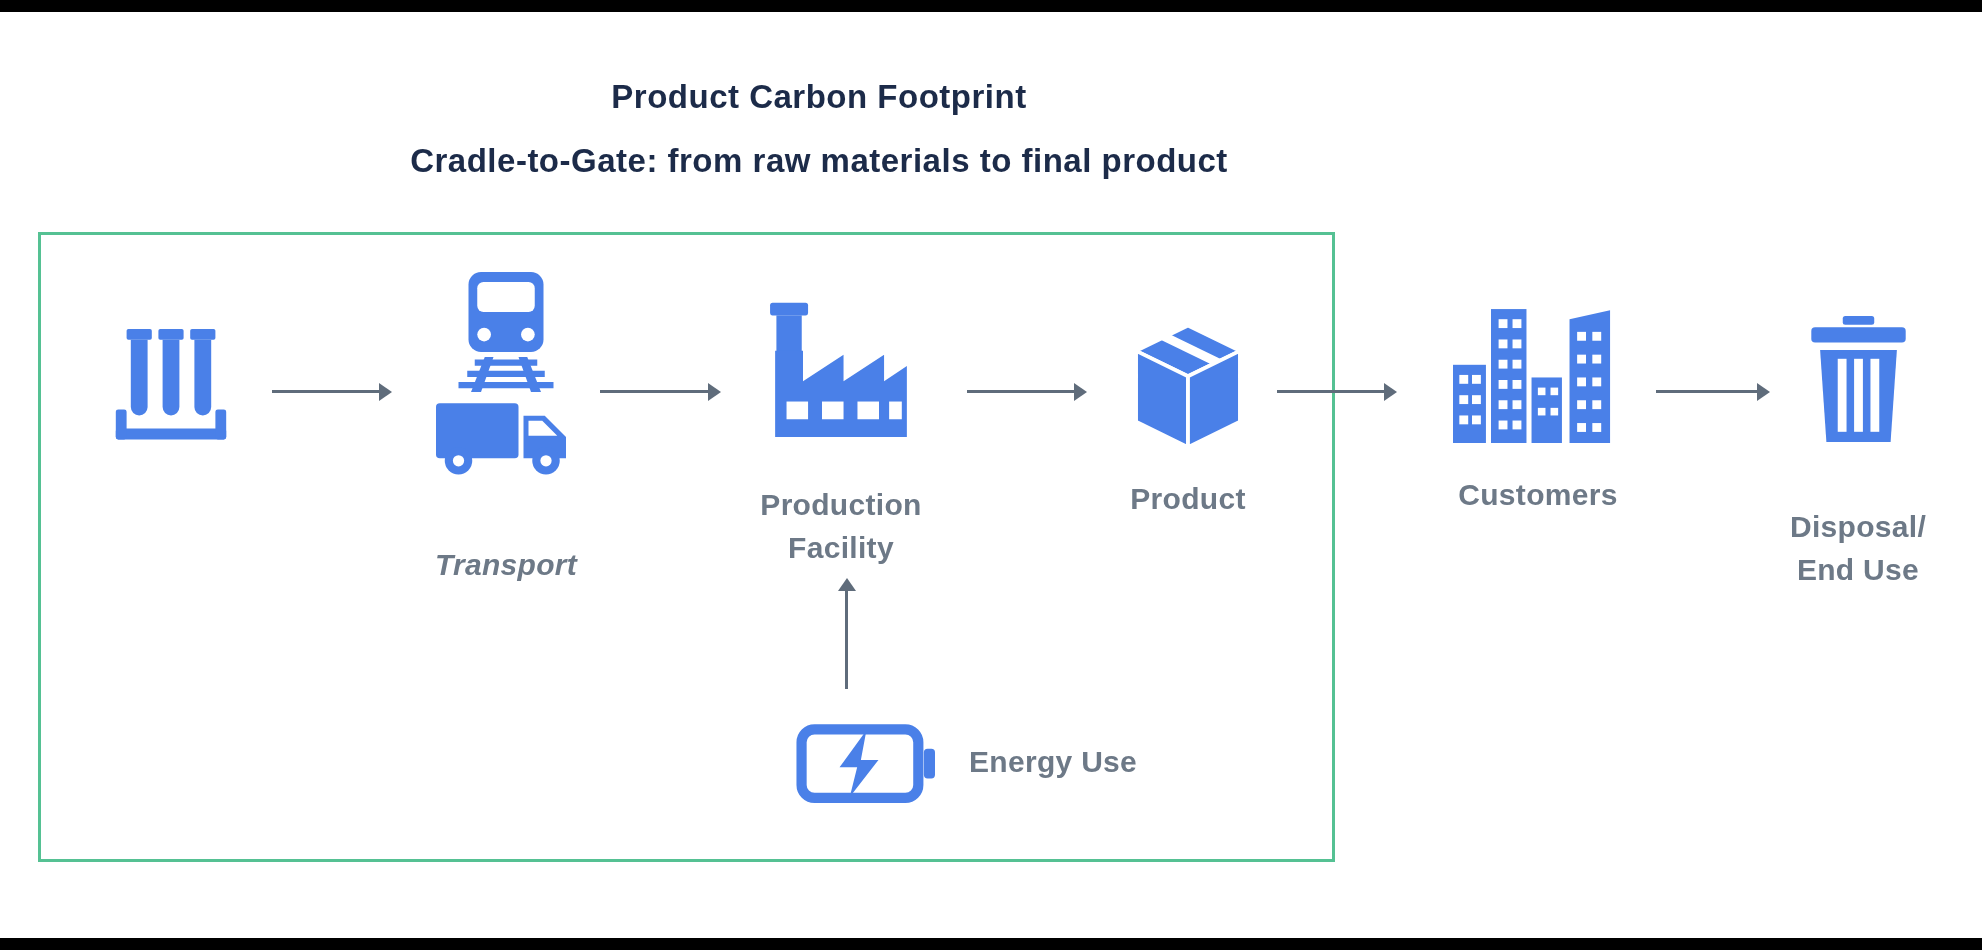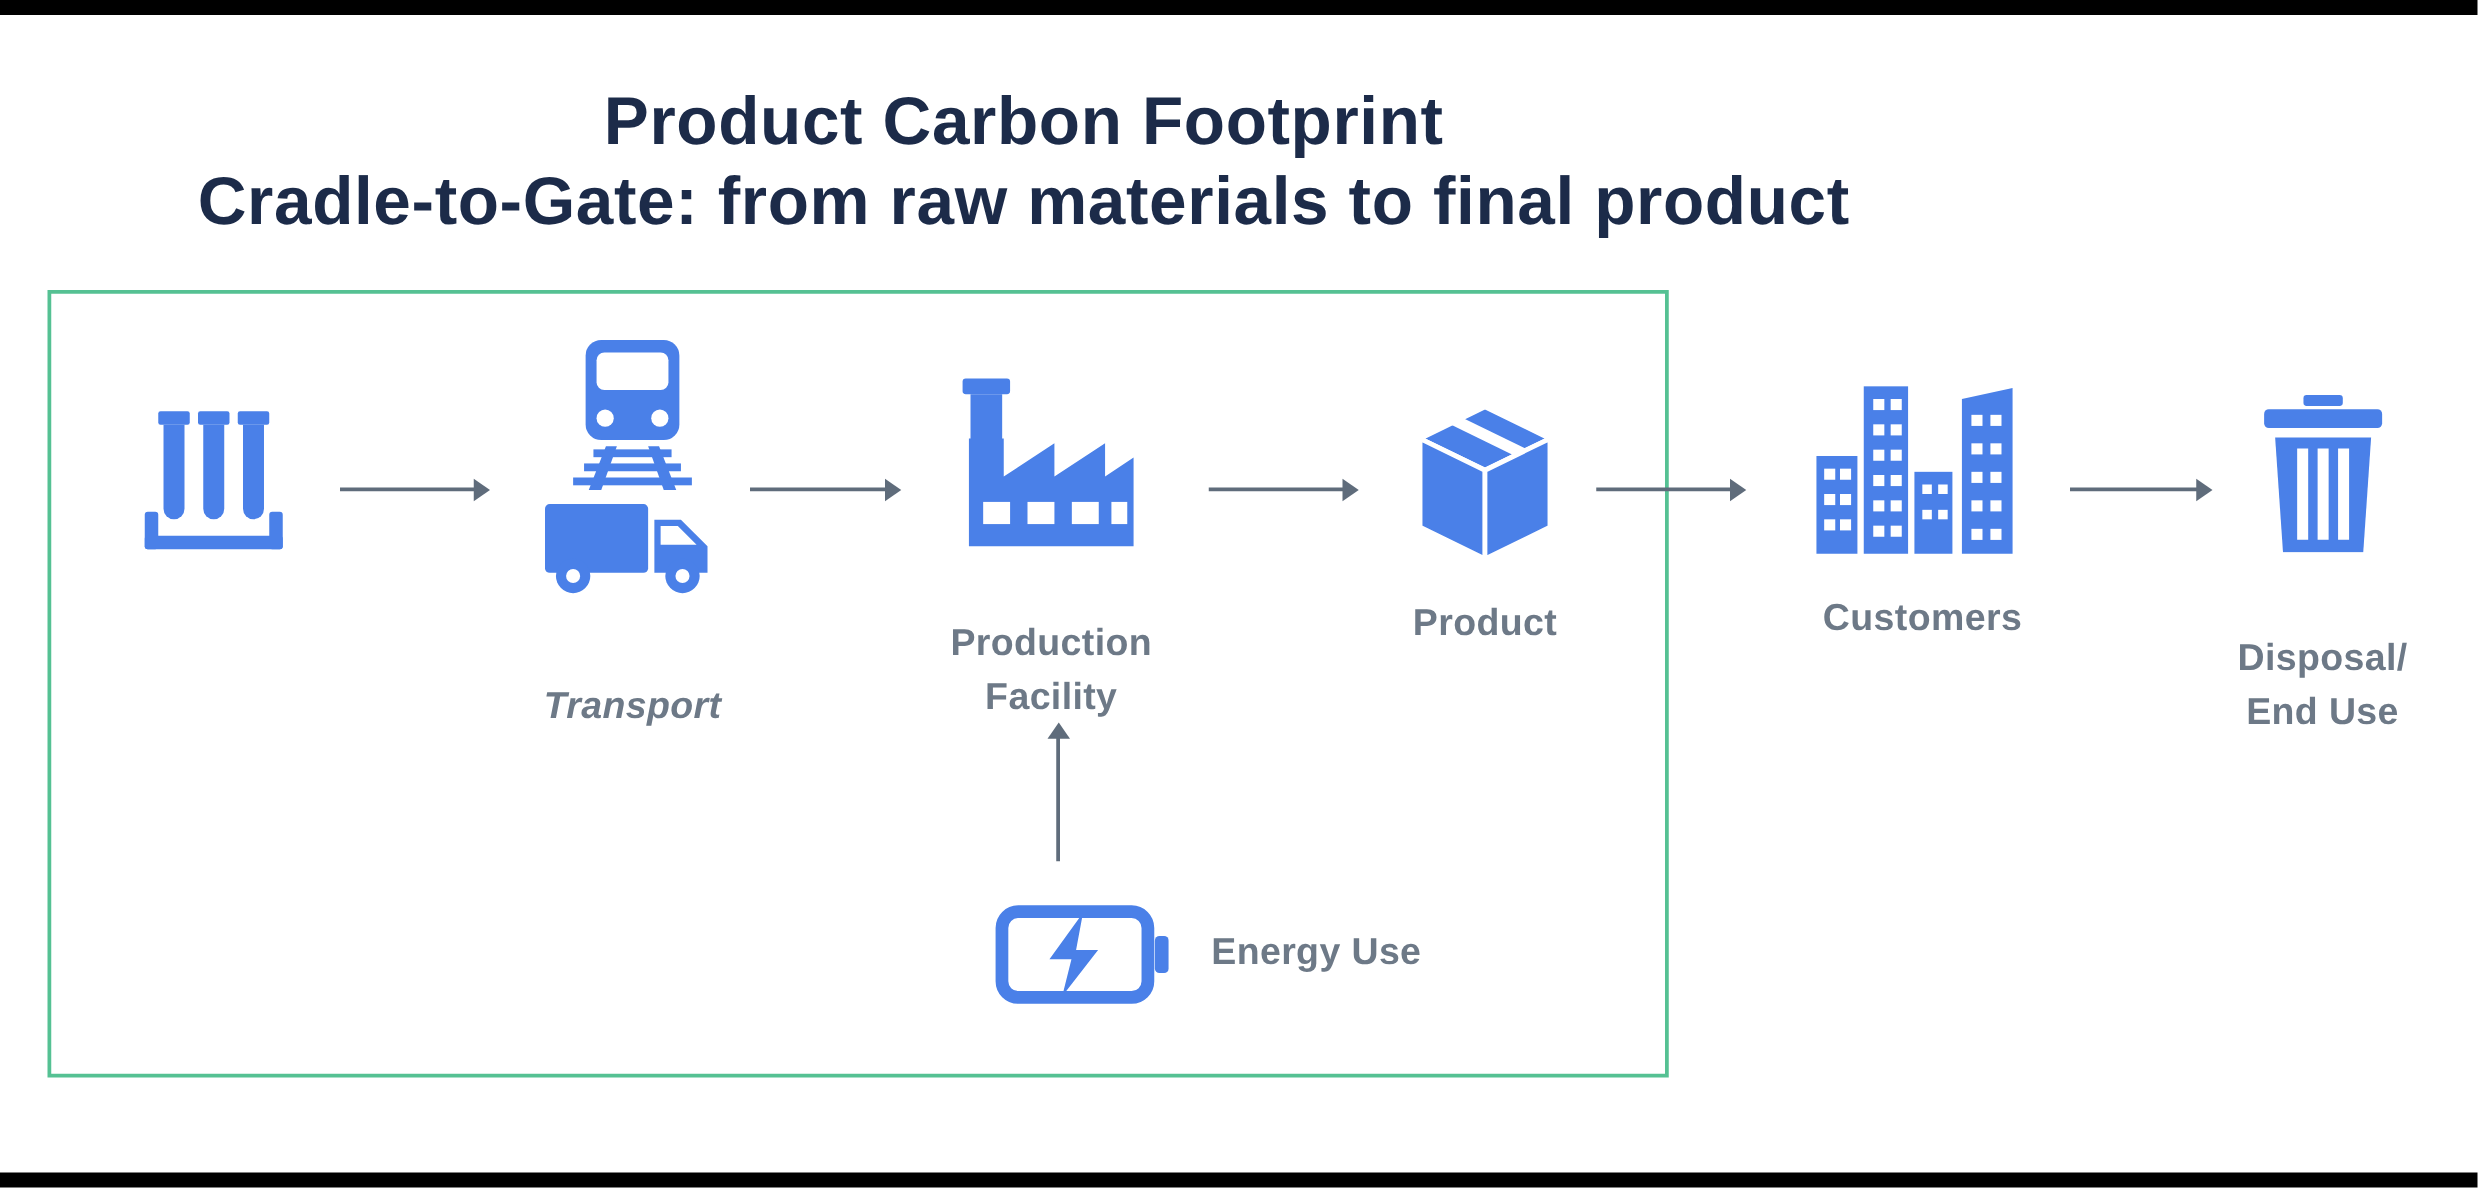--- a/index.html
+++ b/index.html
@@ -6,39 +6,39 @@
   body{
     width:1982px;height:950px;position:relative;background:#ffffff;
     font-family:"Liberation Sans", sans-serif;overflow:hidden;
   }
   .edge-bar{position:absolute;left:0;width:1982px;height:12px;background:#000;}
   .edge-bar.top{top:0;}
   .edge-bar.bottom{top:938px;}
 
   .title-line{
     position:absolute;left:0;width:1638px;text-align:center;
-    font-size:54px;line-height:50px;font-weight:700;color:#1c2b49;letter-spacing:.5px;
+    font-size:33px;line-height:50px;font-weight:700;color:#1c2b49;letter-spacing:.5px;
   }
   .title-line.l1{top:72px;}
   .title-line.l2{top:136px;}
 
   .boundary{
     position:absolute;left:38px;top:232px;width:1297px;height:630px;
     border:3px solid #55c193;box-sizing:border-box;background:transparent;
   }
 
   .stage{position:absolute;width:240px;display:flex;flex-direction:column;align-items:center;}
   .stage .icon{line-height:0;}
   .stage .label,.energy-label{
     font-size:30px;line-height:43px;font-weight:700;color:#6d7987;
     text-align:center;white-space:pre-line;letter-spacing:.3px;
   }
   .s1{left:51px; top:323px;}  .s1 .label{margin-top:43px;}
   .s2{left:386px;top:272px;}  .s2 .label{margin-top:58px;font-style:italic;}
-  .s3{left:721px;top:285px;}  .s3 .label{margin-top:50px;}
+  .s3{left:721px;top:285px;}  .s3 .label{margin-top:40px;}
   .s4{left:1068px;top:323px;} .s4 .label{margin-top:27px;}
   .s5{left:1418px;top:304px;} .s5 .label{margin-top:30px;}
   .s6{left:1738px;top:316px;gap:12px;} .s6 .label{margin-top:51px;}
 
   .arrow{position:absolute;height:3px;background:#5f6c7b;top:390px;}
   .arrow::after{
     content:"";position:absolute;right:-12px;top:50%;transform:translateY(-50%);
     border-left:13px solid #5f6c7b;border-top:9px solid transparent;border-bottom:9px solid transparent;
   }
   .a1{left:272px;width:108px;}

